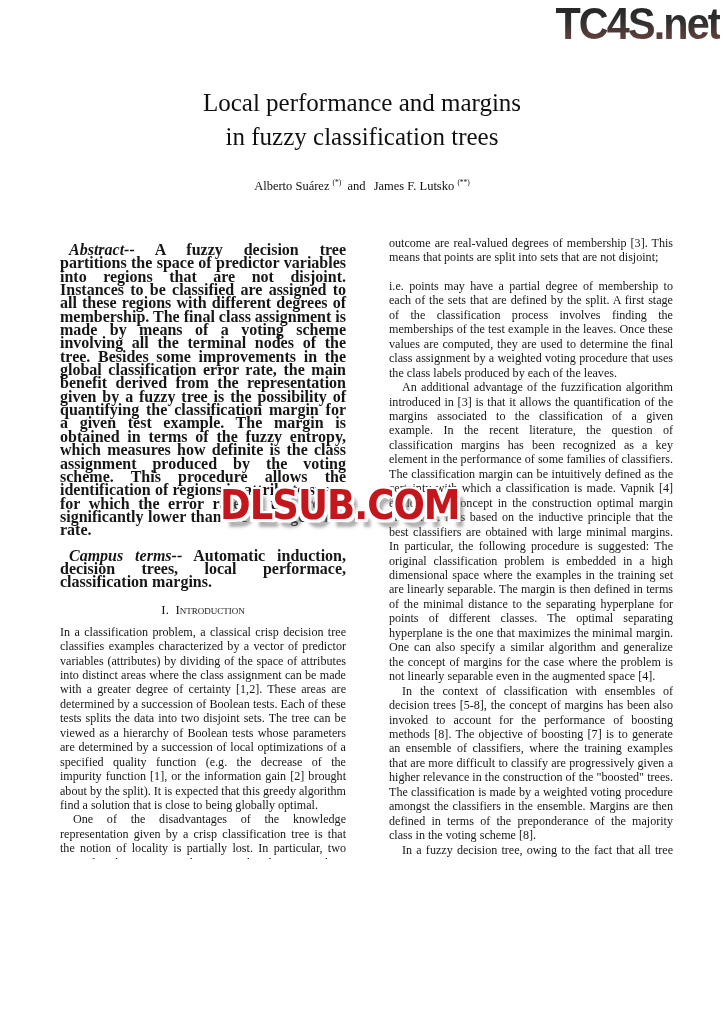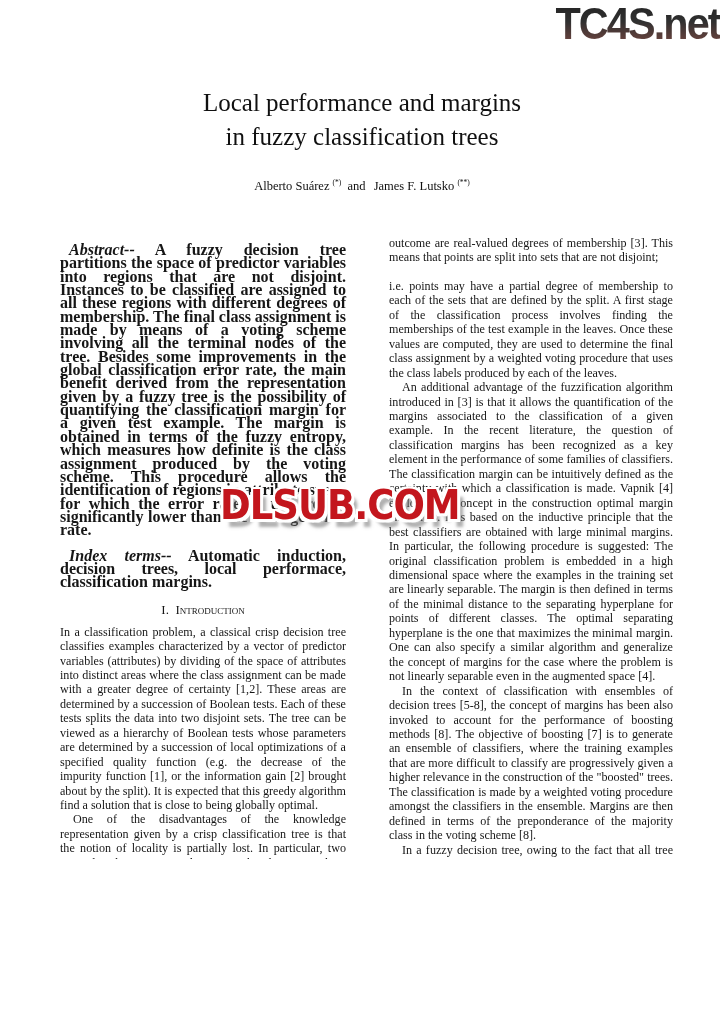--- a/index.html
+++ b/index.html
@@ -106,21 +106,21 @@
     <span class="mark">(**)</span>
   </div>
 
   <div class="col" id="col-left">
     <p class="abstract">
       <span class="lbl-italic">Abstract--</span>
       <span>A fuzzy decision tree partitions the space of predictor variables into regions that are not disjoint. Instances to be classified are assigned to all these regions with different degrees of membership. The final class assignment is made by means of a voting scheme involving all the terminal nodes of the tree. Besides some improvements in the global classification error rate, the main benefit derived from the representation given by a fuzzy tree is the possibility of quantifying the classification margin for a given test example. The margin is obtained in terms of the fuzzy entropy, which measures how definite is the class assignment produced by the voting scheme. This procedure allows the identification of regions in attribute space for which the error rate of the tree is significantly lower than the average error rate.</span>
     </p>
 
     <p class="index-terms">
-      <span class="lbl-italic">Index terms--</span>
+      <span class="lbl-italic">Campus terms--</span>
       <span>Automatic induction, decision trees, local performace, classification margins.</span>
     </p>
 
     <div class="sec-heading">I.  Introduction</div>
 
     <p class="body-p first">In a classification problem, a classical crisp decision tree classifies examples characterized by a vector of predictor variables (attributes) by dividing of the space of attributes into distinct areas where the class assignment can be made with a greater degree of certainty [1,2]. These areas are determined by a succession of Boolean tests. Each of these tests splits the data into two disjoint sets. The tree can be viewed as a hierarchy of Boolean tests whose parameters are determined by a succession of local optimizations of a specified quality function (e.g. the decrease of the impurity function [1], or the information gain [2] brought about by the split). It is expected that this greedy algorithm find a solution that is close to being globally optimal.</p>
     <p class="body-p indent">One of the disadvantages of the knowledge representation given by a crisp classification tree is that the notion of locality is partially lost. In particular, two examples that are very close to each other in attribute space, but on opposite sides of a split defined by a Boolean test are classified by separate branches of the tree. In order to regain the notion of locality and to be able to define a training algorithm that involves the minimization of a global cost function, a fuzzy decision tree can be constructed by replacing the Boolean tests in the internal nodes of the tree by fuzzy tests whose</p>
 
     <div class="fn-rule"></div>
 

